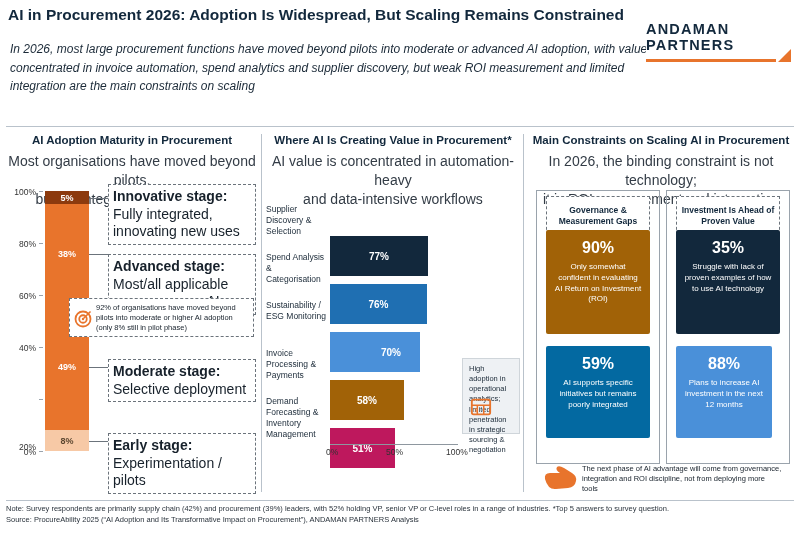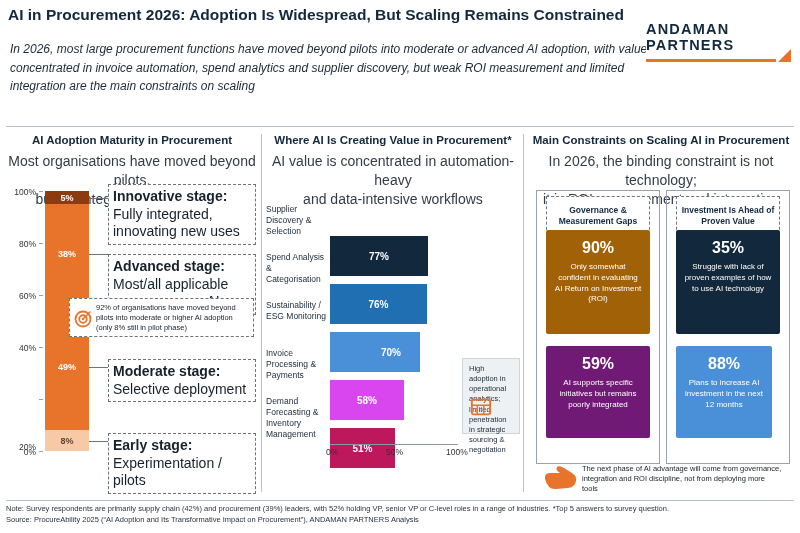--- a/index.html
+++ b/index.html
@@ -205,21 +205,21 @@
     <div class="p2-row">
       <div class="p2-label">Sustainability / ESG Monitoring</div>
       <div class="p2-track">
         <div class="p2-bar" style="width:90px; background:#4a90d9; color:#ffffff;padding-left:32px;">70%</div>
       </div>
     </div>
 
     <div class="p2-row">
       <div class="p2-label">Invoice Processing &amp; Payments</div>
       <div class="p2-track">
-        <div class="p2-bar" style="width:74px; background:#d946ef; color:#ffffff;">58%</div>
+        <div class="p2-bar" style="width:74px; background:#a16207; color:#ffffff;">58%</div>
       </div>
     </div>
 
     <div class="p2-row">
       <div class="p2-label">Demand Forecasting &amp; Inventory Management</div>
       <div class="p2-track">
         <div class="p2-bar" style="width:65px; background:#be185d; color:#ffffff;">51%</div>
       </div>
     </div>
   </div>
@@ -252,21 +252,21 @@
   <div class="sub-head" style="left:148px; top:62px; width:104px;">Investment Is Ahead of Proven Value</div>
 
   <div class="card" style="left:18px; top:96px; width:104px; height:104px; background:#a16207;">
     <div class="big">90%</div>
     <div class="txt">Only somewhat confident in evaluating AI Return on Investment (ROI)</div>
   </div>
   <div class="card" style="left:148px; top:96px; width:104px; height:104px; background:#12283c;">
     <div class="big">35%</div>
     <div class="txt">Struggle with lack of proven examples of how to use AI technology</div>
   </div>
-  <div class="card" style="left:18px; top:212px; width:104px; height:92px; background:#701a75;">
+  <div class="card" style="left:18px; top:212px; width:104px; height:92px; background:#0369a1;">
     <div class="big">59%</div>
     <div class="txt">AI supports specific initiatives but remains poorly integrated</div>
   </div>
   <div class="card" style="left:148px; top:212px; width:96px; height:92px; background:#4a90d9;">
     <div class="big">88%</div>
     <div class="txt">Plans to increase AI investment in the next 12 months</div>
   </div>
 
   <svg style="position:absolute; left:14px; top:328px; width:36px; height:30px;" viewBox="0 0 36 30">
     <path d="M3 17 q-1 -6 5 -6 l10 0 q-5 -3 -3 -6 q2 -2 7 1 l8 5 q5 3 4 8 q-1 6 -8 7 l-12 1 q-8 1 -11 -10 z" fill="#e8742c"></path>

